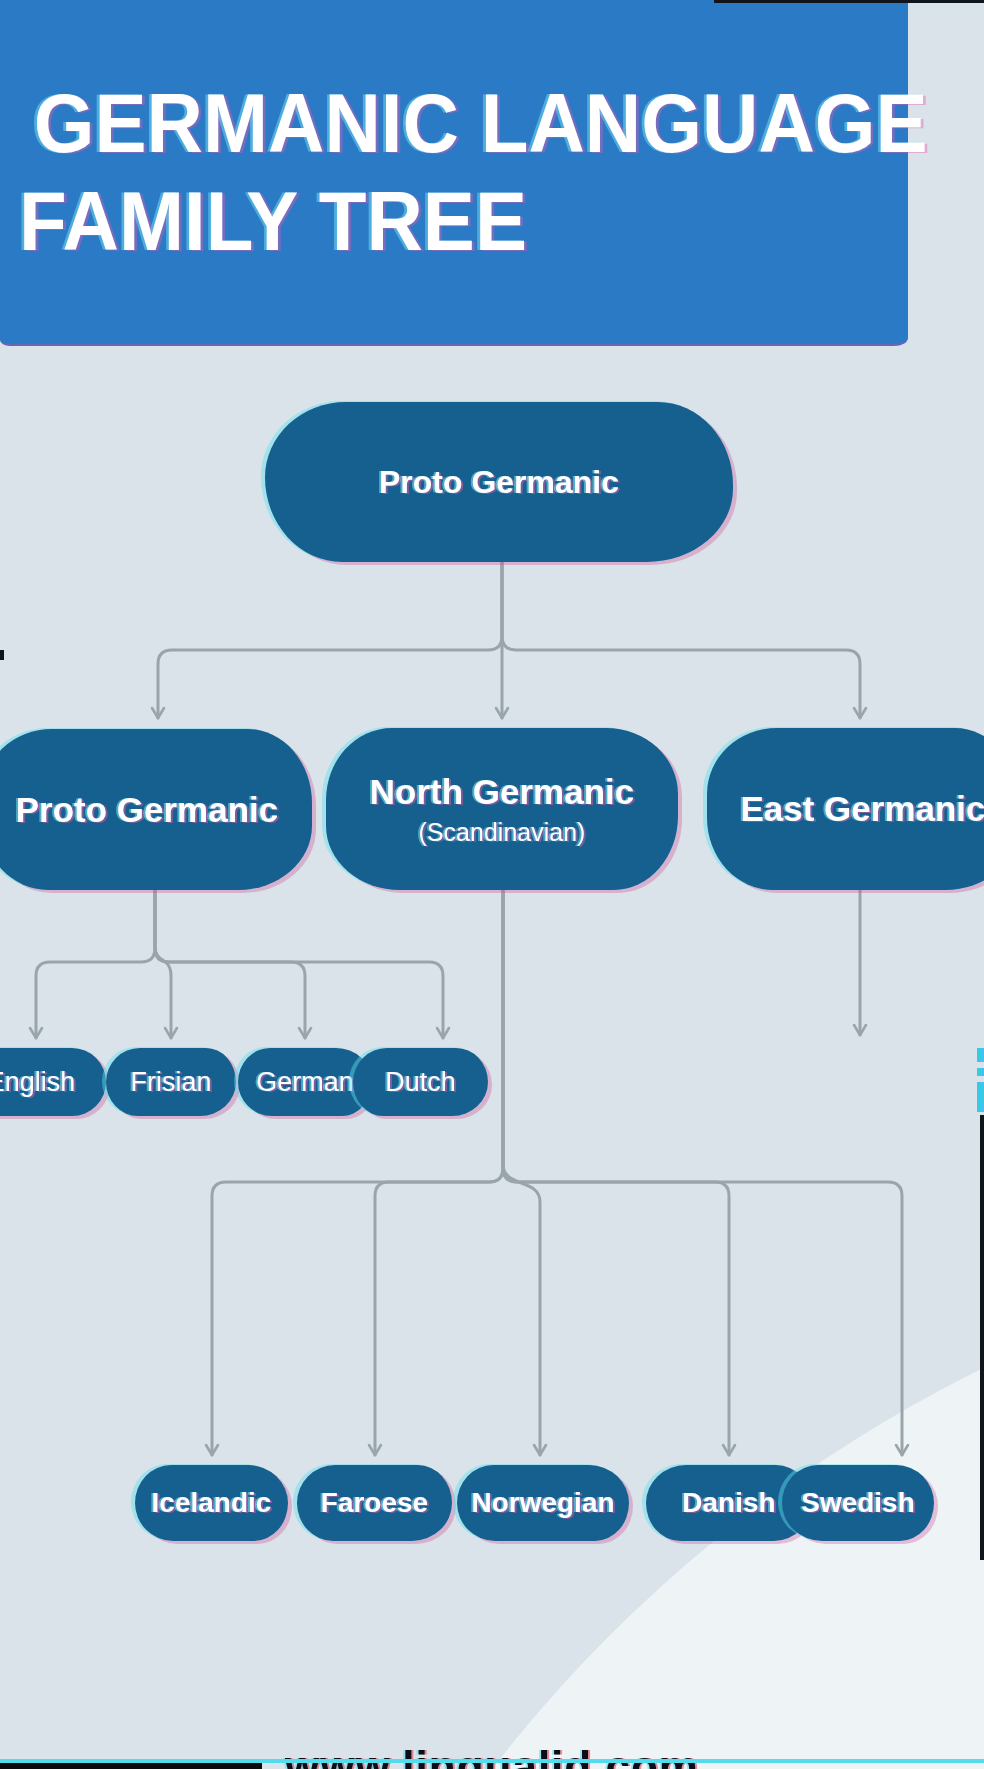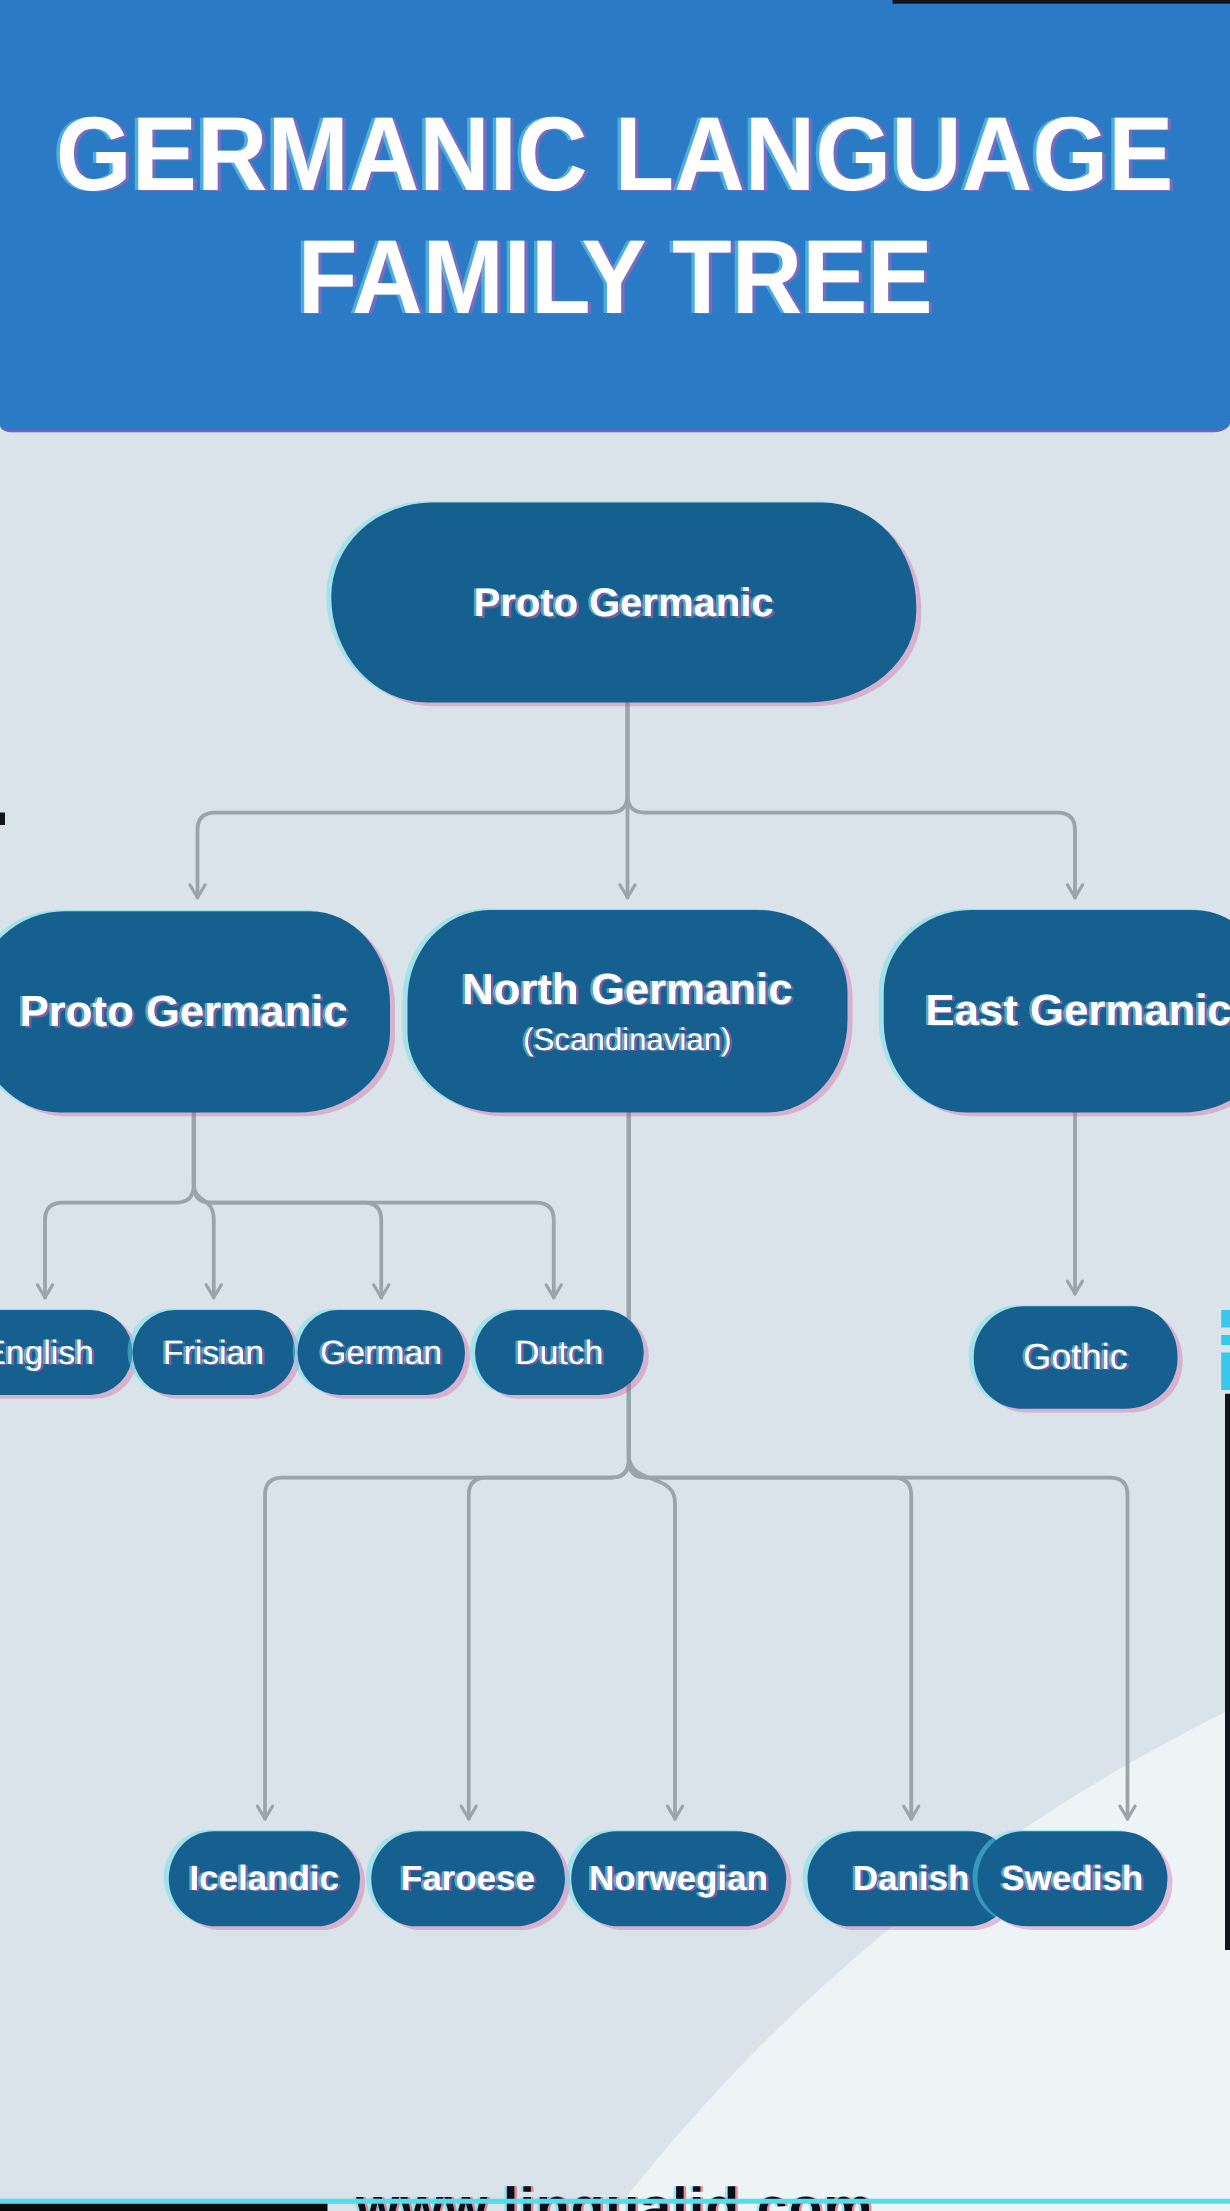--- a/index.html
+++ b/index.html
@@ -8,25 +8,25 @@
     background:#d9e3e9;
     font-family:"Liberation Sans",sans-serif;
   }
   
   .bg-circle{
     position:absolute;left:200px;top:1225px;width:2800px;height:2800px;
     border-radius:50%;background:#eef4f6;
   }
   
   .header{
-    position:absolute;left:0;top:0;width:984px;height:344px;
+    position:absolute;left:0;top:0;width:908px;height:344px;
     background:#2a7ac5;
     border-radius:0 0 14px 10px / 0 0 8px 6px;
     border-bottom:2px solid rgba(186,74,166,.45);
-    display:flex;flex-direction:column;align-items:center;justify-content:center;
+    display:flex;flex-direction:column;align-items:flex-start;justify-content:center;
     z-index:6;
   }
   .title{
     color:#ffffff;font-weight:700;font-size:84px;line-height:98px;
     letter-spacing:0px;white-space:nowrap;transform:scaleX(.93);
     text-shadow:-3px 0 0 rgba(120,235,250,.45), 3px 1px 0 rgba(235,90,180,.40);
     text-align:center;
   }
   
   .node{
@@ -48,21 +48,21 @@
   .n-east{left:707px;top:728px;width:312px;height:162px;
     border-radius:70px 64px 74px 66px / 66px 74px 64px 72px;}
   .n-west .lbl,.n-north .lbl,.n-east .lbl{font-size:35px;font-weight:700;}
   .n-north .sub{font-size:25px;font-weight:400;margin-top:6px;
     text-shadow:-2px 0 0 rgba(120,235,250,.5), 2px 1px 0 rgba(255,92,175,.4);}
   .small{height:68px;}
   .small .lbl{font-size:27px;font-weight:400;}
   .n-english{left:-44px;top:1048px;width:150px;border-radius:34px;}
   .n-frisian{left:106px;top:1048px;width:130px;border-radius:34px 30px 36px 32px/34px;}
   .n-german{left:238px;top:1048px;width:134px;border-radius:32px 36px 30px 34px/34px;}
-  .n-dutch{left:380px;top:1048px;width:135px;border-radius:34px 32px 36px 30px/34px;align-items:center;}
+  .n-dutch{left:353px;top:1048px;width:135px;border-radius:34px 32px 36px 30px/34px;align-items:center;}
   .n-gothic{left:779px;top:1045px;width:163px;height:82px;
     border-radius:40px 36px 42px 38px / 40px;}
   .n-gothic .lbl{font-size:29px;font-weight:400;}
   .scan{top:1465px;height:76px;}
   .scan .lbl{font-size:28px;font-weight:700;}
   .n-icelandic{left:135px;width:153px;border-radius:36px 40px 34px 38px/38px;}
   .n-faroese{left:297px;width:155px;border-radius:38px 34px 40px 36px/38px;}
   .n-norwegian{left:457px;width:172px;border-radius:36px 40px 34px 38px/38px;}
   .n-danish{left:646px;width:166px;border-radius:40px 36px 38px 34px/38px;}
   .n-swedish{left:782px;width:152px;border-radius:36px 38px 34px 40px/38px;}
@@ -144,23 +144,20 @@
   <div class="node small n-frisian">
     <div class="lbl">Frisian</div>
   </div>
   <div class="node small n-german">
     <div class="lbl">German</div>
   </div>
   <div class="node small n-dutch">
     <div class="lbl">Dutch</div>
   </div>
 
-  <div class="node n-gothic">
-    <div class="lbl">Gothic</div>
-  </div>
 
   <div class="node scan n-icelandic">
     <div class="lbl">Icelandic</div>
   </div>
   <div class="node scan n-faroese">
     <div class="lbl">Faroese</div>
   </div>
   <div class="node scan n-norwegian">
     <div class="lbl">Norwegian</div>
   </div>

